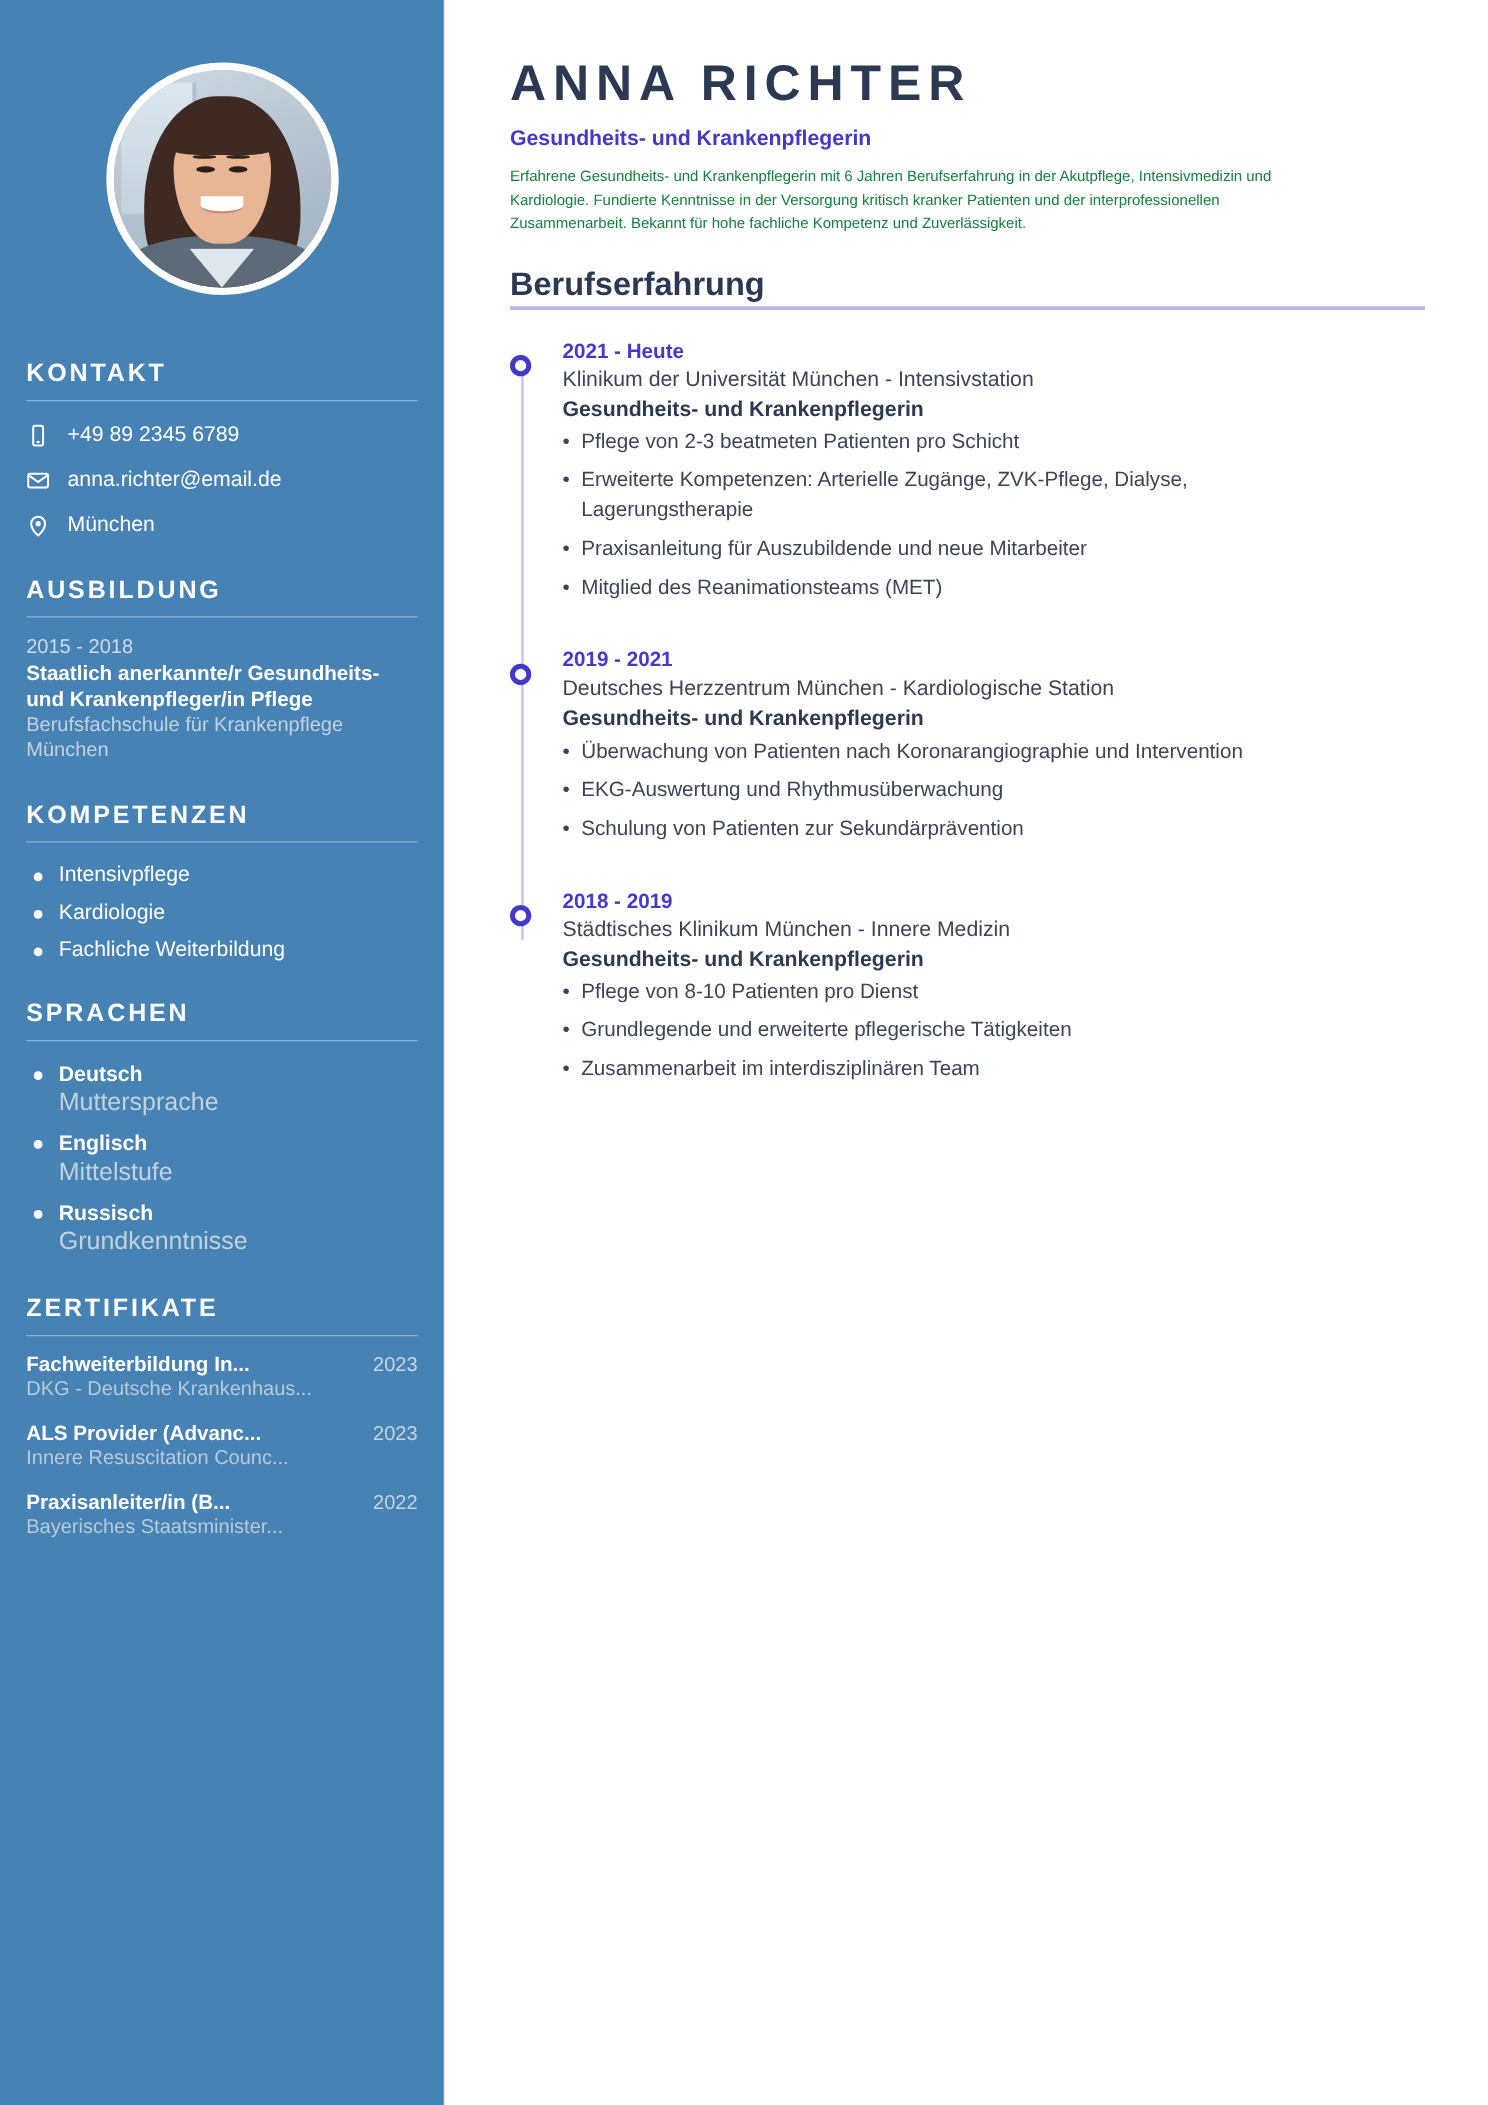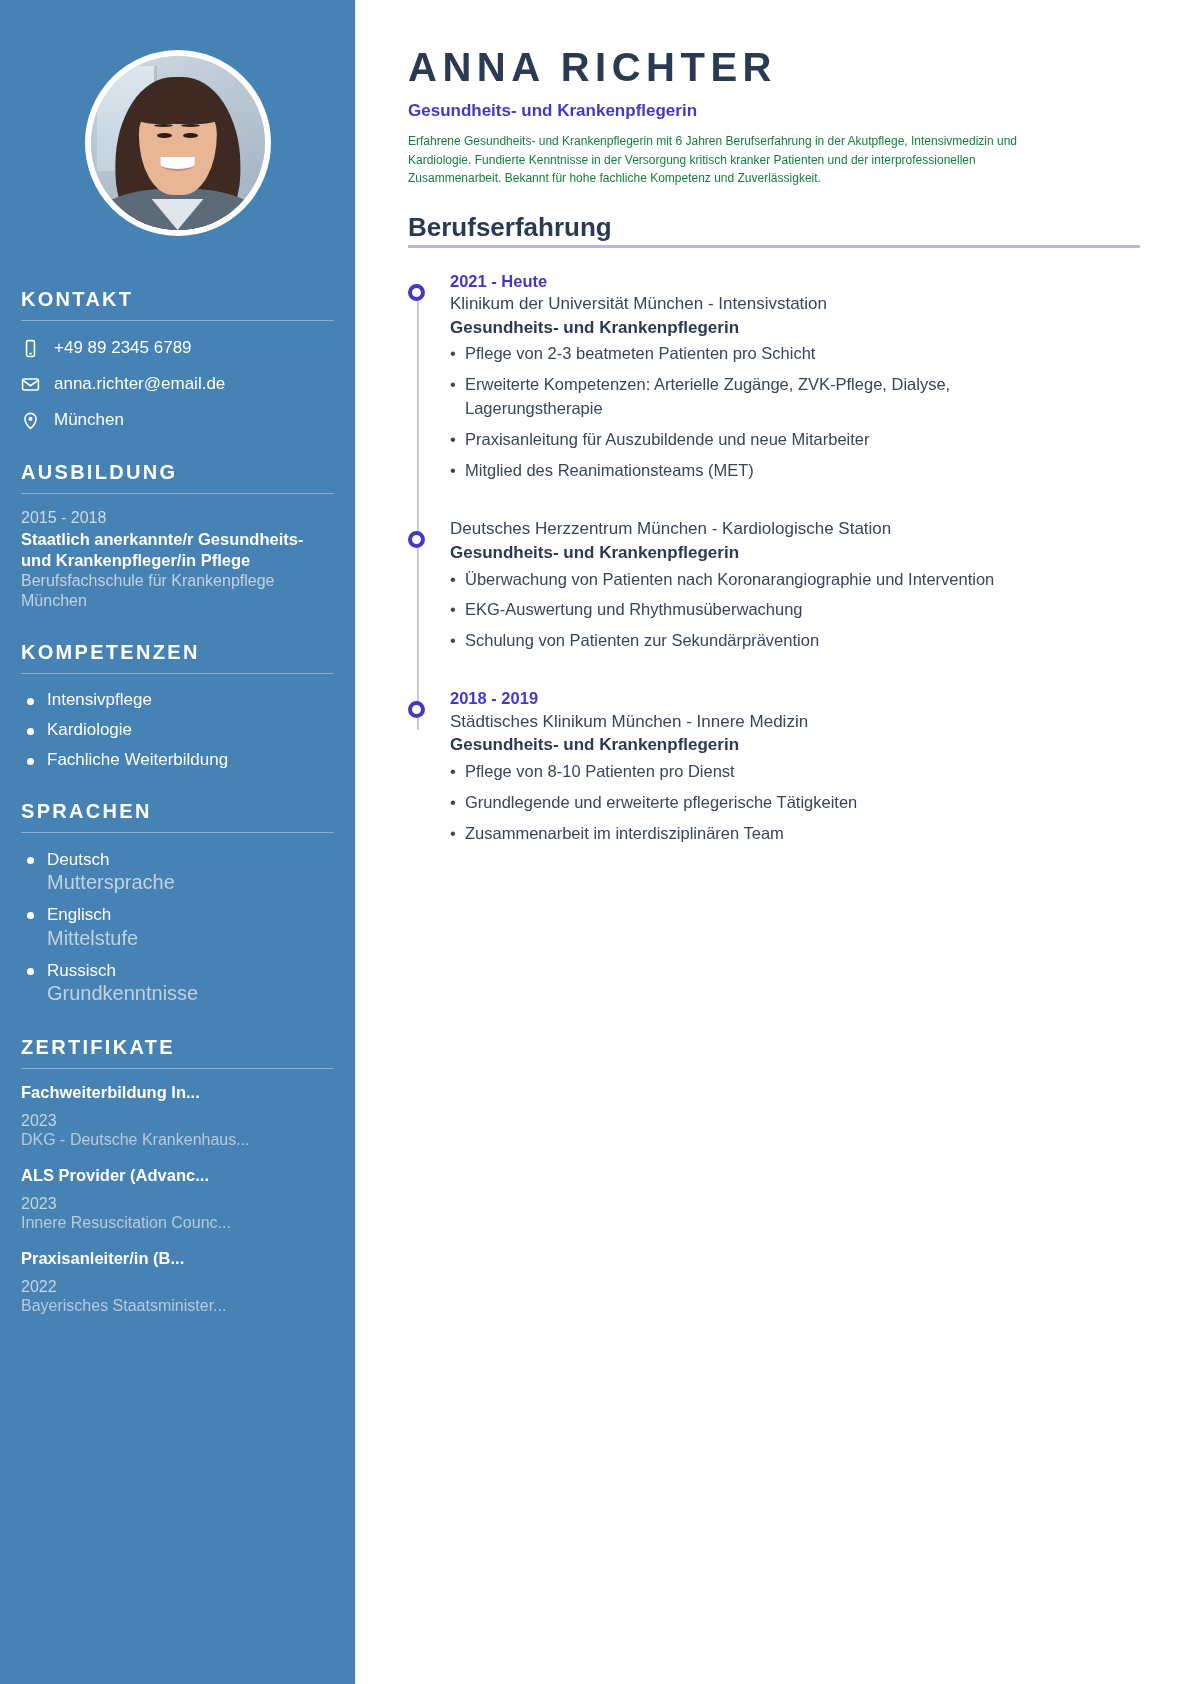--- a/index.html
+++ b/index.html
@@ -167,31 +167,30 @@
     padding-left: 26px;
     margin-bottom: 9px;
   }
   .lang-item::before {
     content: "";
     position: absolute; left: 6px; top: 8px;
     width: 7px; height: 7px;
     border-radius: 50%;
     background: #ffffff;
   }
-  .lang-name { font-size: 17px; font-weight: 400; color: #ffffff; line-height: 1.25; }
+  .lang-name { font-size: 17px; font-weight: 700; color: #ffffff; line-height: 1.25; }
   .lang-level { font-size: 20px; color: #c3d2df; line-height: 1.25; }
 
   .cert-list { margin-top: 14px; }
   .cert-item { margin-bottom: 17px; }
   .cert-top {
     display: flex;
     align-items: baseline;
     justify-content: space-between;
     gap: 10px;
-    flex-direction: column;
   }
   .cert-name {
     font-size: 16.5px;
     font-weight: 700;
     color: #ffffff;
     white-space: nowrap;
     overflow: hidden;
   }
   .cert-year { font-size: 16px; color: #c6d4e0; flex: 0 0 auto; }
   .cert-issuer {
@@ -436,20 +435,21 @@
         <ul class="job-bullets">
           <li>Pflege von 2-3 beatmeten Patienten pro Schicht</li>
           <li>Erweiterte Kompetenzen: Arterielle Zugänge, ZVK-Pflege, Dialyse, Lagerungstherapie</li>
           <li>Praxisanleitung für Auszubildende und neue Mitarbeiter</li>
           <li>Mitglied des Reanimationsteams (MET)</li>
         </ul>
       </div>
 
       <div class="job">
         <span class="job-dot"></span>
+        <div class="job-date">2019 - 2021</div>
         <div class="job-company">Deutsches Herzzentrum München - Kardiologische Station</div>
         <div class="job-role">Gesundheits- und Krankenpflegerin</div>
         <ul class="job-bullets">
           <li>Überwachung von Patienten nach Koronarangiographie und Intervention</li>
           <li>EKG-Auswertung und Rhythmusüberwachung</li>
           <li>Schulung von Patienten zur Sekundärprävention</li>
         </ul>
       </div>
 
       <div class="job">

